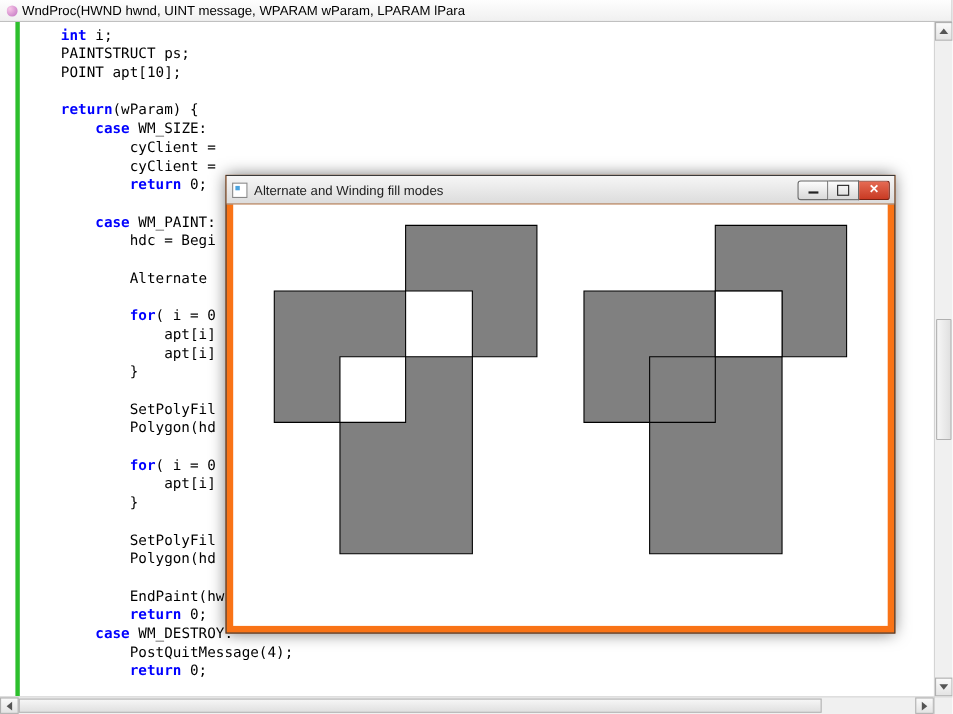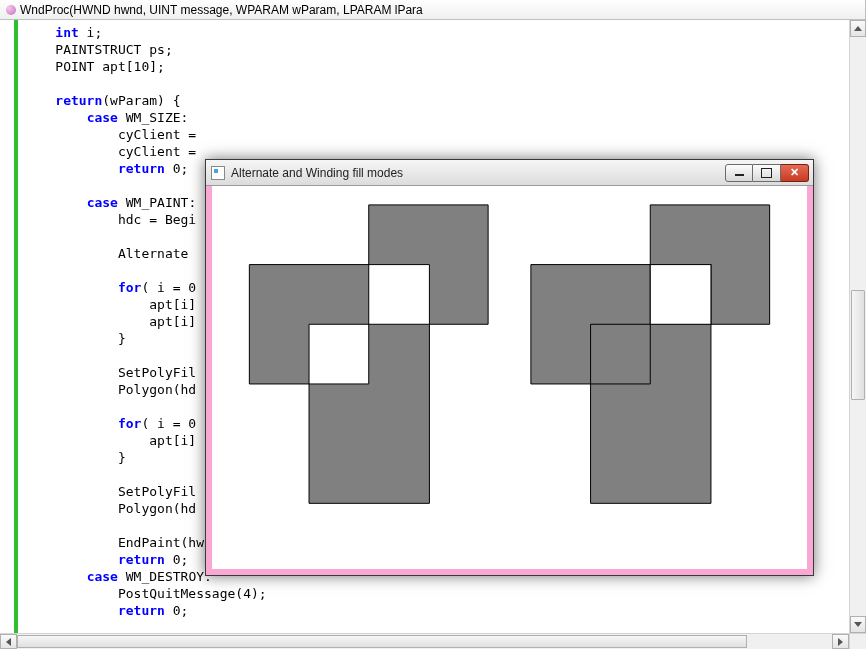--- a/index.html
+++ b/index.html
@@ -121,21 +121,21 @@
   .tri-left { width:0;height:0;border-top:4px solid transparent;border-bottom:4px solid transparent;border-right:5px solid #555; }
   .tri-right { width:0;height:0;border-top:4px solid transparent;border-bottom:4px solid transparent;border-left:5px solid #555; }
 
   
   .outwin {
     position: absolute;
     left: 205px; top: 159px;
     width: 609px; height: 417px;
     box-shadow: 0 0 14px rgba(0,0,0,0.55);
     border: 1px solid #3a3a3a;
-    background: #f9a8d4;
+    background: #f97316;
     font-family: "Segoe UI", Tahoma, sans-serif;
   }
   .outwin .titlebar {
     height: 26px;
     background: linear-gradient(#f6f6f6,#dcdcdc);
     border-bottom: 1px solid #9a9a9a;
     display:flex;
     align-items:center;
     padding-left: 5px;
   }

